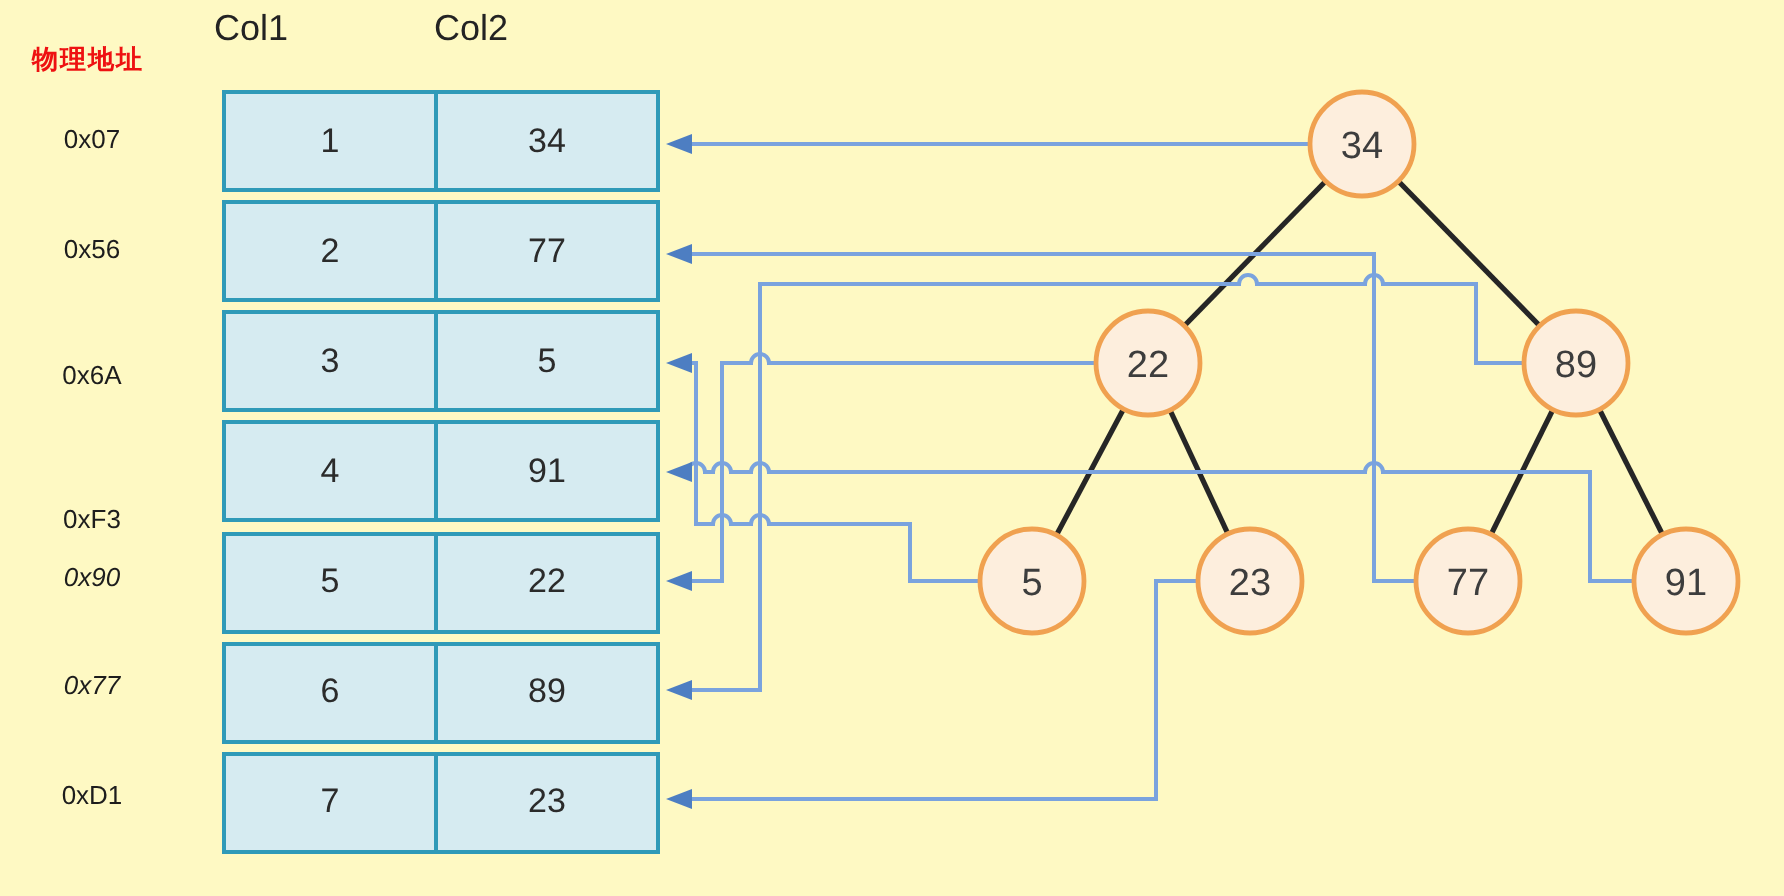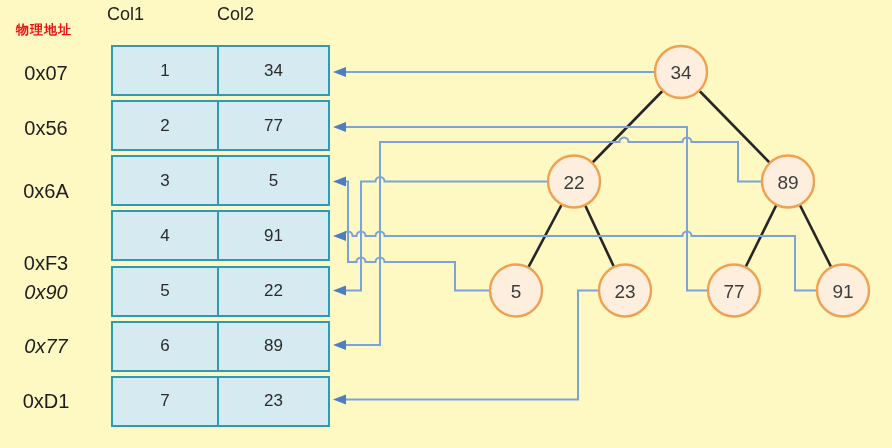--- a/index.html
+++ b/index.html
@@ -10,21 +10,21 @@
   .red-label {
     position:absolute; left:16px; top:21px; width:90px;
     font-size:13px; font-weight:bold; color:#ee1111; letter-spacing:1px;
   }
   .col-header {
     position:absolute; top:4px; width:90px; 
     font-size:18px; color:#232323;
   }
   .addr-label {
     position:absolute; left:8px; width:76px; text-align:center;
-    font-size:20px; color:#1d1d1d;
+    font-size:13px; color:#1d1d1d;
   }
   .mem-table {
     position:absolute; left:111px; top:45px; width:219px; height:382px;
     display:flex; flex-direction:column; justify-content:space-between;
   }
   .mem-row {
     height:51px; display:flex; border:2px solid #2f9ab8; box-sizing:border-box;
     background:#d6ebf1;
   }
   .mem-cell {

